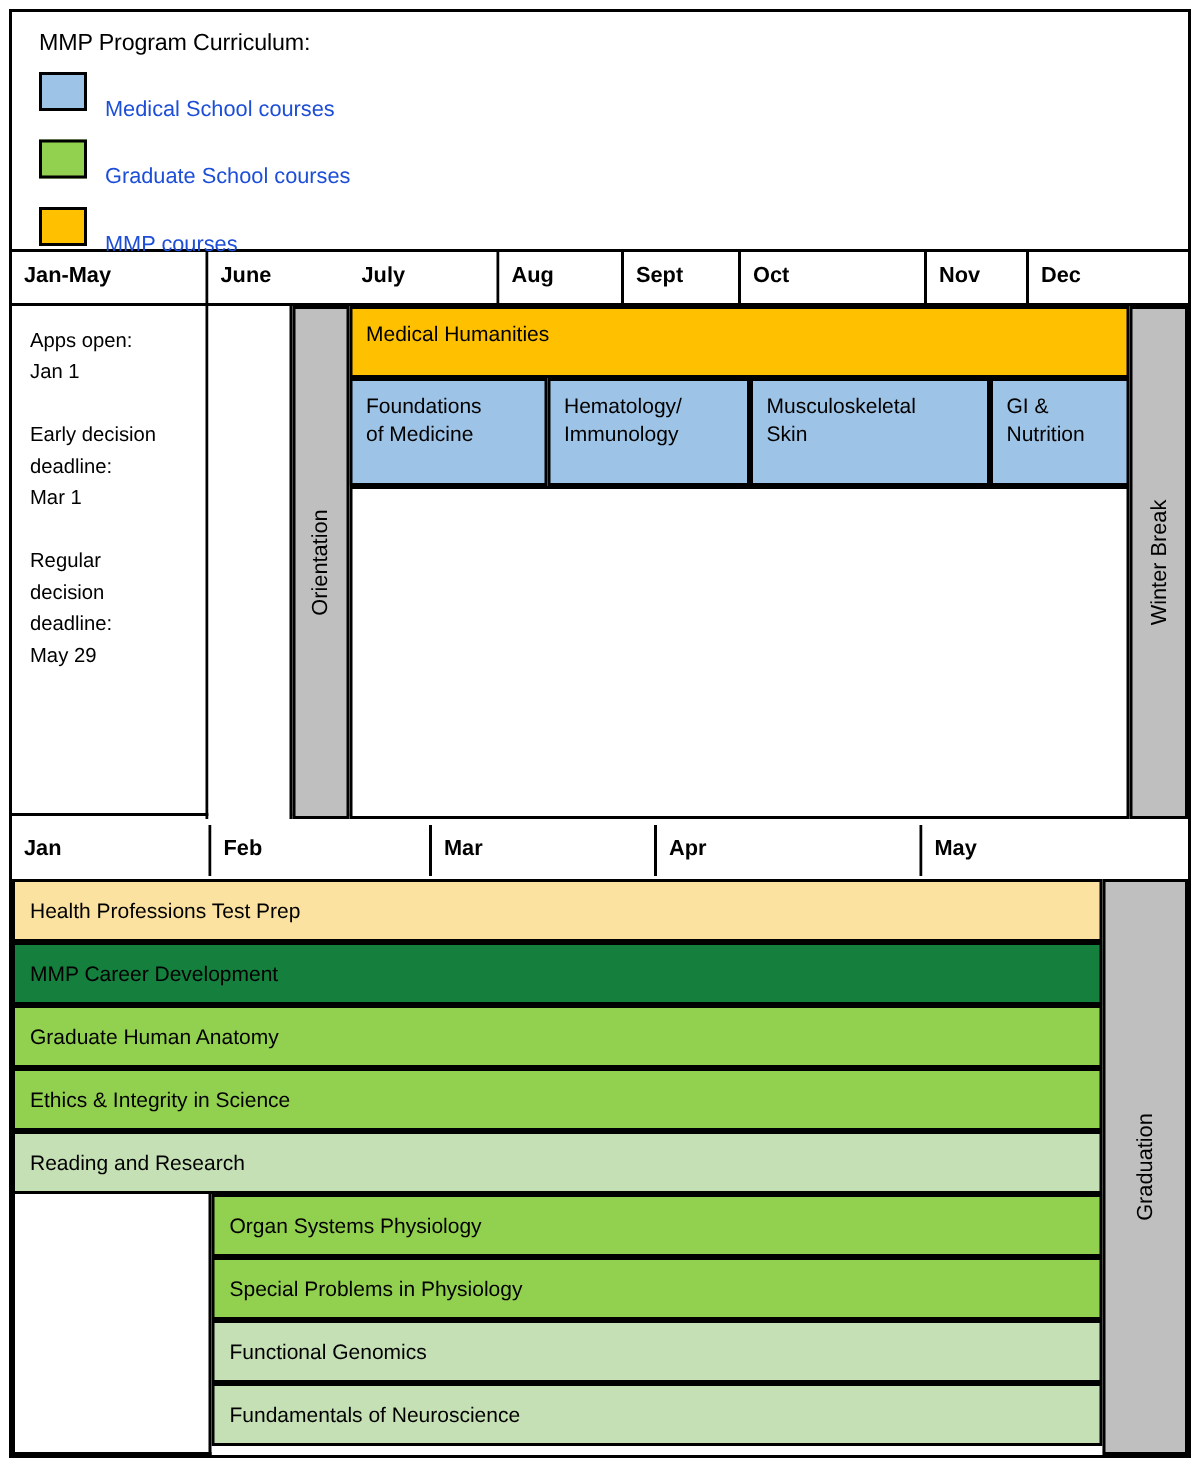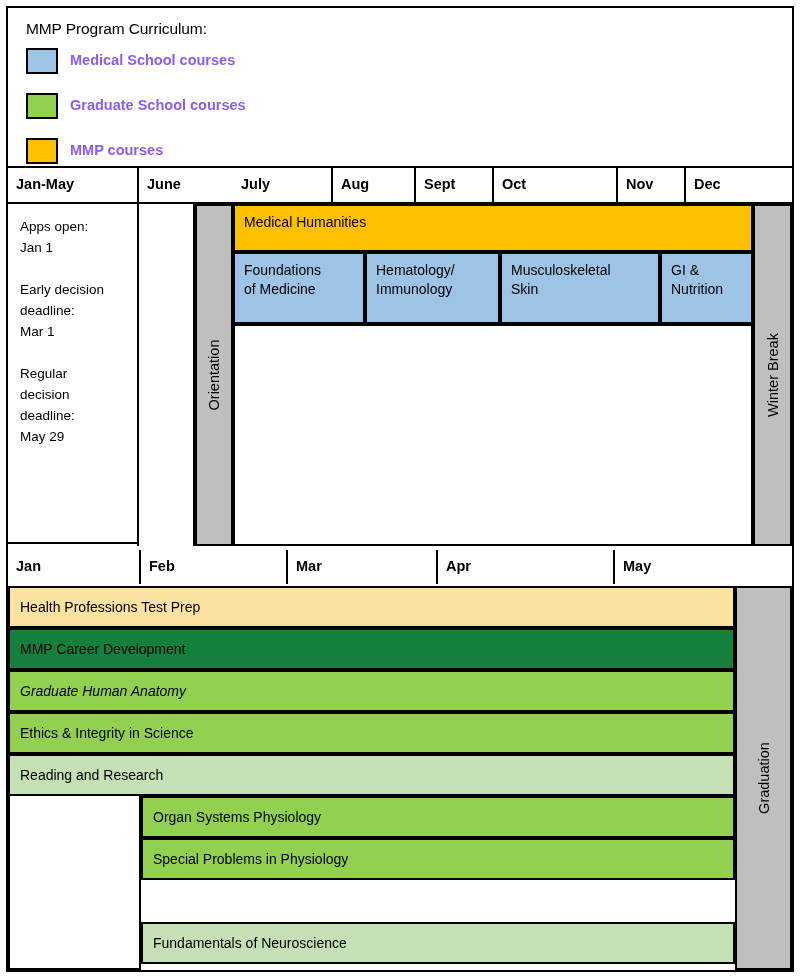--- a/index.html
+++ b/index.html
@@ -46,25 +46,24 @@
   .legend-row { position: absolute; left: 18px; height: 28px; }
   .legend-swatch {
     position: absolute;
     left: 0; top: 0;
     width: 32px; height: 26px;
     border: 2px solid #000000;
     box-sizing: border-box;
   }
   .legend-label {
     position: absolute;
-    left: 44px; top: 4px;
+    left: 44px; top: 17px;
     font-size: 14.5px;
-    color: #8b5cf6;
+    color: #1d4ed8;
     white-space: nowrap;
-    font-weight: bold;
   }
 
   
   .month-row { position: absolute; left: 8px; width: 784px; height: 34px; }
   .month-cell {
     position: absolute;
     top: 0;
     height: 34px;
     border-right: 2px solid #000000;
     box-sizing: border-box;
@@ -318,38 +317,41 @@
   </div>
 
   <div class="abs y2-body">
 
     <div class="course-bar" id="c0" style="left: 0px; top: 0px; width: 727px; background: rgb(252, 226, 160);">
         <span>Health Professions Test Prep</span>
       </div>
     <div class="course-bar" id="c1" style="left: 0px; top: 42px; width: 727px; background: #15803d;">
         <span>MMP Career Development</span>
       </div>
-    <div class="course-bar" id="c2" style="left: 0px; top: 84px; width: 727px; background: rgb(146, 208, 80); font-style: italic;">
+    <div class="course-bar" id="c2" style="left: 0px; top: 84px; width: 727px; background: rgb(146, 208, 80);">
         <span>Graduate Human Anatomy</span>
       </div>
     <div class="course-bar" id="c3" style="left: 0px; top: 126px; width: 727px; background: rgb(146, 208, 80);">
         <span>Ethics &amp; Integrity in Science</span>
       </div>
     <div class="course-bar" id="c4" style="left: 0px; top: 168px; width: 727px; background: rgb(197, 224, 180);">
         <span>Reading and Research</span>
       </div>
 
     <div class="abs y2-empty-left"></div>
 
     <div class="course-bar" id="c5" style="left: 133px; top: 210px; width: 594px; background: rgb(146, 208, 80);">
         <span>Organ Systems Physiology</span>
       </div>
     <div class="course-bar" id="c6" style="left: 133px; top: 252px; width: 594px; background: rgb(146, 208, 80);">
         <span>Special Problems in Physiology</span>
       </div>
+    <div class="course-bar" id="c7" style="left: 133px; top: 294px; width: 594px; background: rgb(197, 224, 180);">
+        <span>Functional Genomics</span>
+      </div>
     <div class="course-bar" id="c8" style="left: 133px; top: 336px; width: 594px; background: rgb(197, 224, 180);">
         <span>Fundamentals of Neuroscience</span>
       </div>
 
     <div class="abs vband grad-band">
       <div class="vband-label">Graduation</div>
     </div>
   </div>
 
 </div>

